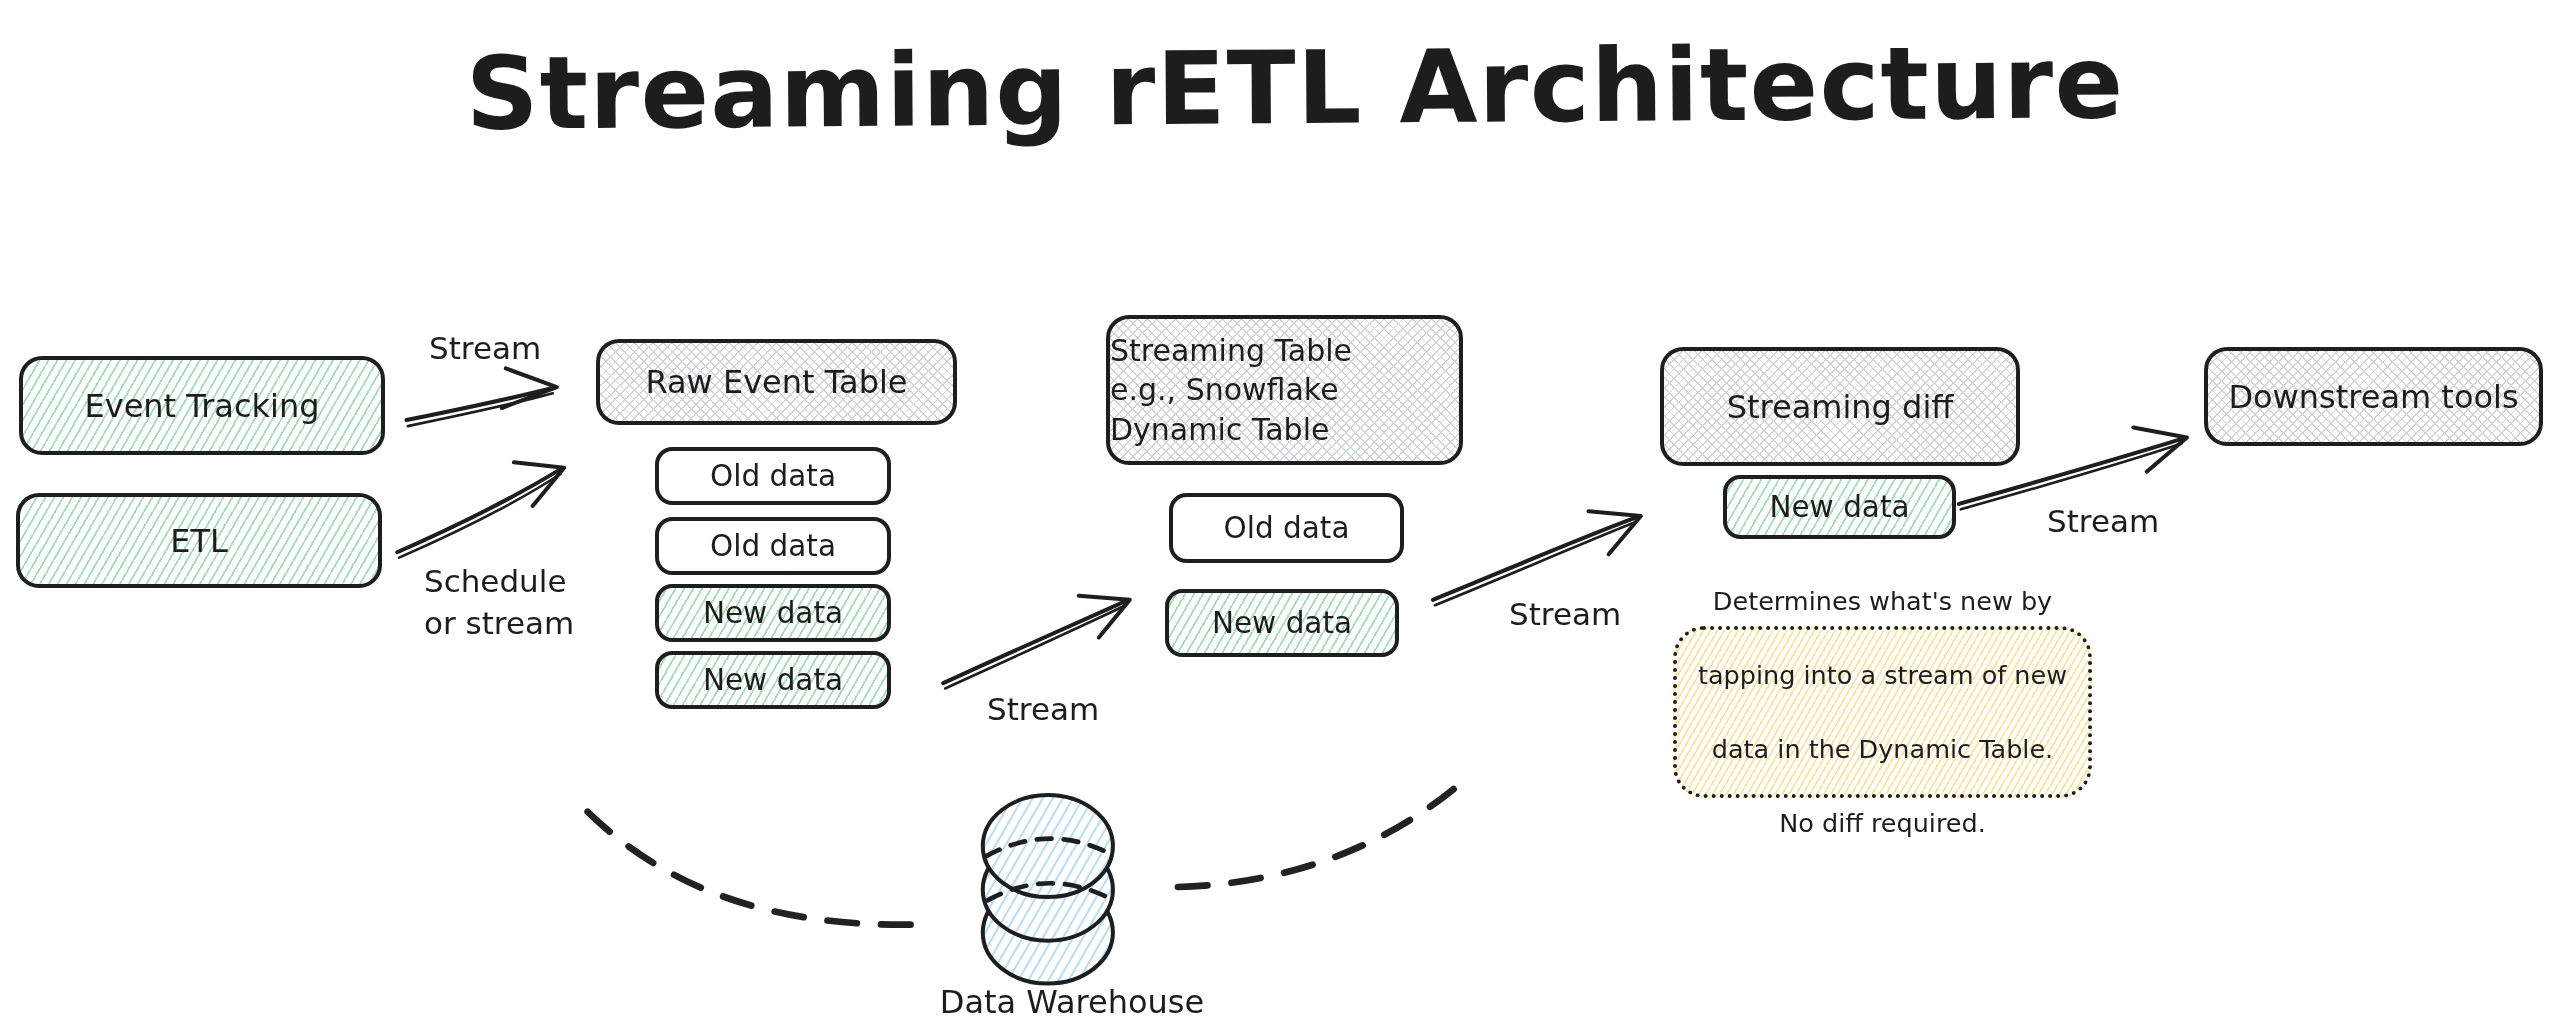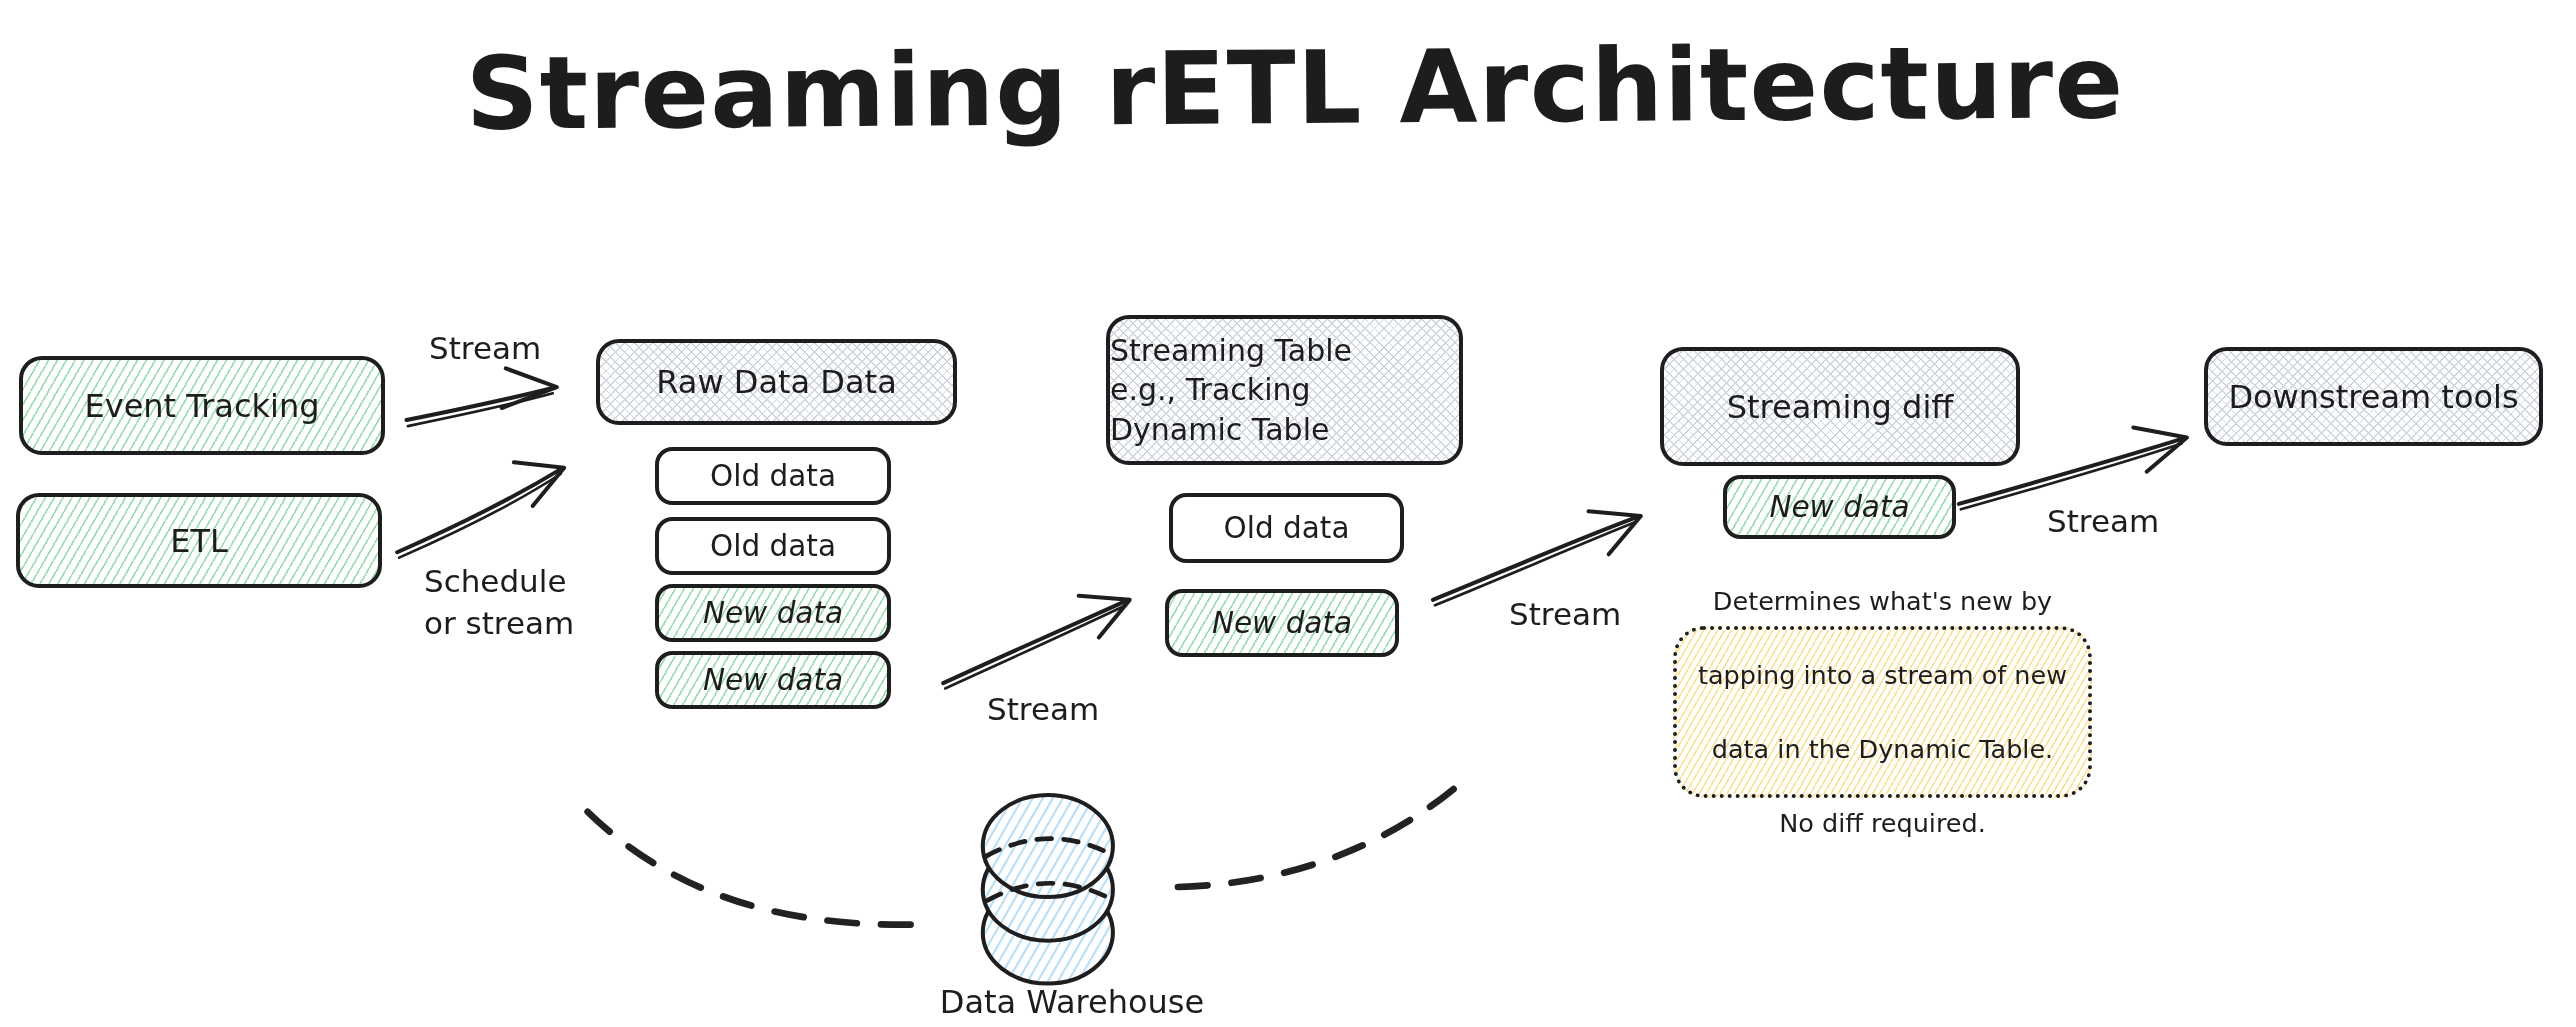--- a/index.html
+++ b/index.html
@@ -11,21 +11,21 @@
 
   .title{left:463px;top:10.7px;width:1664px;height:154px;
          display:flex;align-items:center;justify-content:center;
          font-size:101px;font-weight:600;letter-spacing:1.3px;
          transform:rotate(-0.4deg);white-space:nowrap;}
 
   .box{border:4px solid #1e1e1e;display:flex;align-items:center;justify-content:center;
        text-align:center;background:#fff;}
   .hdr{border-radius:23px;font-size:32px;}
   .row{border-radius:17.4px;font-size:29.5px;}
-  .italic{font-style:italic;}
+  .italic{}
 
   .hatch-green{background:
      repeating-linear-gradient(120deg, rgba(0,0,0,0) 0 6px, #9fe0b4 6px 7.7px) #ffffff;}
   .hatch-gray{background:
      repeating-linear-gradient(45deg,  rgba(0,0,0,0) 0 5.4px, #cfd6e0 5.4px 6.7px),
      repeating-linear-gradient(-45deg, rgba(0,0,0,0) 0 5.4px, #cfd6e0 5.4px 6.7px) #ffffff;
      background-color:#ffffff;}
   .hatch-yellow{background:
      repeating-linear-gradient(120deg, rgba(0,0,0,0) 0 4.4px, #ffe193 4.4px 6px) #ffffff;}
 
@@ -59,40 +59,40 @@
   </div>
 
   <div class="abs edge-label" style="left:429px;top:330px;">Stream</div>
 
   <div class="abs edge-label two-line" style="left:424px;top:561px;">
     <div>Schedule</div>
     <div>or stream</div>
   </div>
 
   <div class="abs box hdr hatch-gray" style="left:596px;top:339px;width:361px;height:86px;">
-    <span>Raw Data Data</span>
+    <span>Raw Event Table</span>
   </div>
   <div class="abs box row" style="left:655px;top:447px;width:236px;height:58px;">
     <span>Old data</span>
   </div>
   <div class="abs box row" style="left:655px;top:517px;width:236px;height:58px;">
     <span>Old data</span>
   </div>
   <div class="abs box row hatch-green italic" style="left:655px;top:584px;width:236px;height:58px;">
     <span>New data</span>
   </div>
   <div class="abs box row hatch-green italic" style="left:655px;top:651px;width:236px;height:58px;">
     <span>New data</span>
   </div>
 
   <div class="abs edge-label" style="left:987px;top:691px;">Stream</div>
 
   <div class="abs box hdr hatch-gray multiline" style="left:1106px;top:315px;width:357px;height:150px;font-size:30px;">
     <span>Streaming Table</span>
-    <span>e.g., Tracking</span>
+    <span>e.g., Snowflake</span>
     <span>Dynamic Table</span>
   </div>
   <div class="abs box row" style="left:1169px;top:493px;width:235px;height:70px;">
     <span>Old data</span>
   </div>
   <div class="abs box row hatch-green italic" style="left:1165px;top:589px;width:234px;height:68px;">
     <span>New data</span>
   </div>
 
   <div class="abs edge-label" style="left:1509px;top:596px;">Stream</div>

